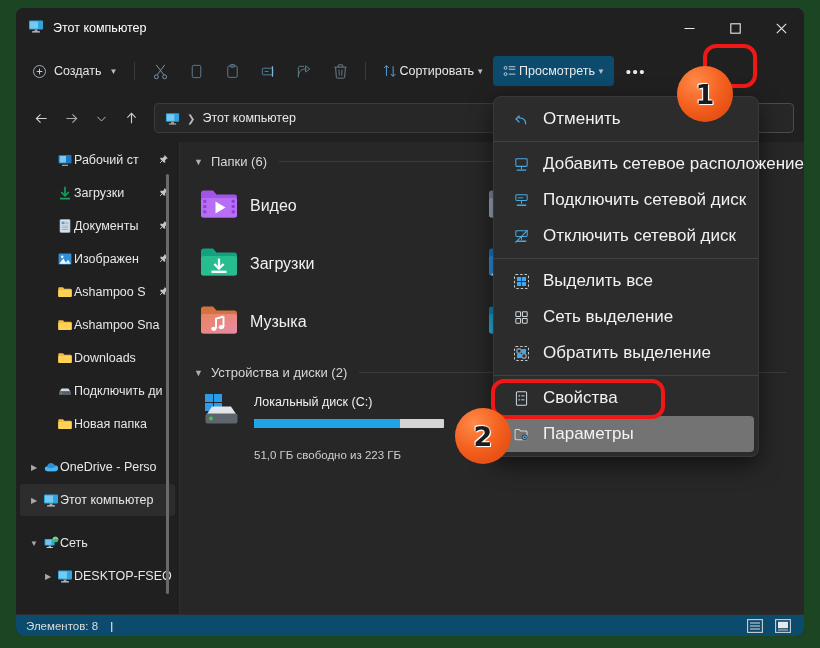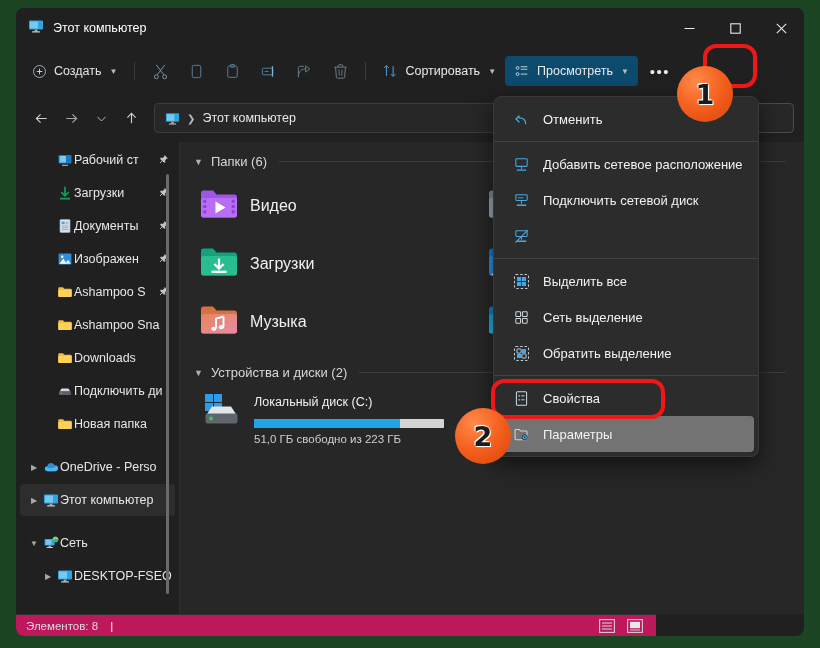--- a/index.html
+++ b/index.html
@@ -51,21 +51,21 @@
     height: 30px; padding: 0 10px 0 8px;
     border-radius: 4px; color: #e4e4e4; font-size: 12.5px;
   }
   .tb-sep { width: 1px; height: 18px; background: #3a3a3a; margin: 0 7px; }
   .tb-ico {
     width: 36px; height: 30px;
     display: flex; align-items: center; justify-content: center;
     border-radius: 4px;
   }
   .tb-labeled {
-    display: flex; align-items: center; gap: 7px;
+    display: flex; align-items: center; gap: 1px;
     height: 30px; padding: 0 9px;
     border-radius: 4px; color: #e9e9e9; font-size: 12.5px;
     white-space: nowrap;
   }
   #view-btn { background: #0c4a6e; }
   #more-btn {
     width: 36px; height: 30px; border-radius: 4px;
     display: flex; align-items: center; justify-content: center;
     color: #e9e9e9; font-size: 15px; letter-spacing: 1.5px;
     margin-left: 4px;
@@ -160,27 +160,27 @@
     width: 288px; height: 64px;
     display: flex; align-items: flex-start; gap: 10px;
     padding: 4px 6px 0 6px;
   }
   .drv-info { padding-top: 3px; }
   .drv-name { color: #f0f0f0; font-size: 12.5px; margin-bottom: 10px; }
   .drv-bar {
     width: 190px; height: 9px; background: #d4d4d4; border-radius: 1px; overflow: hidden;
   }
   .drv-fill { height: 100%; background: #21a3e8; }
-  .drv-sub { color: #cfcfcf; font-size: 11.5px; margin-top: 5px; white-space: nowrap; }
+  .drv-sub { color: #cfcfcf; font-size: 11.5px; margin-top: 21px; white-space: nowrap; }
 
   
   #statusbar {
     position: absolute; left: 0; top: 606px;
-    width: 640px; height: 22px;
-    background: #be185d;
+    width: 788px; height: 22px;
+    background: #0c4a6e;
     display: flex; align-items: center;
     padding: 0 10px;
     border-top: 1px solid #2e2e2e;
   }
   #status-text { color: #dcdcdc; font-size: 11.5px; }
   #status-count { color: #dcdcdc; }
   #status-caret { color: #ffffff; margin-left: 9px; }
   #view-toggles { margin-left: auto; display: flex; gap: 6px; }
   .vt { width: 22px; height: 16px; display: flex; align-items: center; justify-content: center; }
 
@@ -191,21 +191,21 @@
     width: 266px;
     background: #2c2c2c;
     border: 1px solid #393939;
     border-radius: 8px;
     padding: 4px 0;
     box-shadow: 0 8px 22px rgba(0,0,0,.55);
     z-index: 40;
   }
   .mi {
     height: 36px; display: flex; align-items: center; gap: 13px;
-    padding: 0 14px; color: #f2f2f2; font-size: 13px; white-space: nowrap;
+    padding: 0 14px; color: #f2f2f2; font-size: 17px; white-space: nowrap;
     margin: 0 4px; border-radius: 4px;
   }
   .mi-ico { width: 18px; min-width: 18px; display: flex; align-items: center; justify-content: center; }
   .mi-div { height: 1px; background: #414141; margin: 4px 0; }
   .mi.hl { background: #737373; }
 
   
   .hl-box {
     position: absolute;
     border: 4px solid #f01717;
@@ -756,20 +756,21 @@
       </div>
       <div class="mi">
         <span class="mi-ico">
           <svg width="17" height="17" viewBox="0 0 18 18">
             <rect x="3" y="3" width="12" height="6" rx="1" fill="none" stroke="#4aa8e0" stroke-width="1.1"></rect>
             <line x1="9" y1="9" x2="9" y2="12.5" stroke="#4aa8e0" stroke-width="1.1"></line>
             <line x1="4" y1="14" x2="14" y2="14" stroke="#4aa8e0" stroke-width="1.4"></line>
             <line x1="2.4" y1="15.4" x2="15.6" y2="2.2" stroke="#4aa8e0" stroke-width="1.2"></line>
           </svg>
         </span>
+        <span>Отключить сетевой диск</span>
       </div>
       <div class="mi-div"></div>
       <div class="mi">
         <span class="mi-ico">
           <svg width="17" height="17" viewBox="0 0 18 18">
             <rect x="1.6" y="1.6" width="14.8" height="14.8" rx="1.4" fill="none" stroke="#cfd6dc" stroke-width="1" stroke-dasharray="2.6 2"></rect>
             <rect x="4.2" y="4.2" width="4.4" height="4.4" rx=".6" fill="#3fa9f0"></rect>
             <rect x="9.4" y="4.2" width="4.4" height="4.4" rx=".6" fill="#3fa9f0"></rect>
             <rect x="4.2" y="9.4" width="4.4" height="4.4" rx=".6" fill="#3fa9f0"></rect>
             <rect x="9.4" y="9.4" width="4.4" height="4.4" rx=".6" fill="#3fa9f0"></rect>

